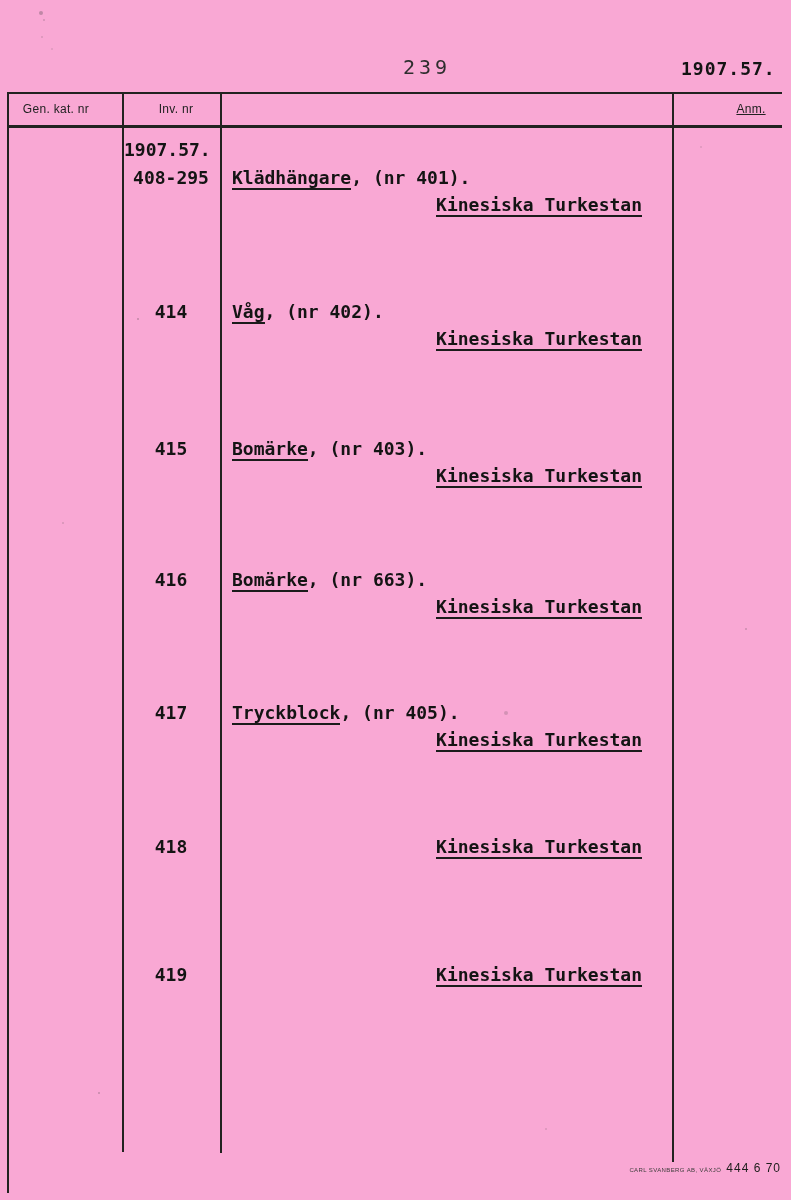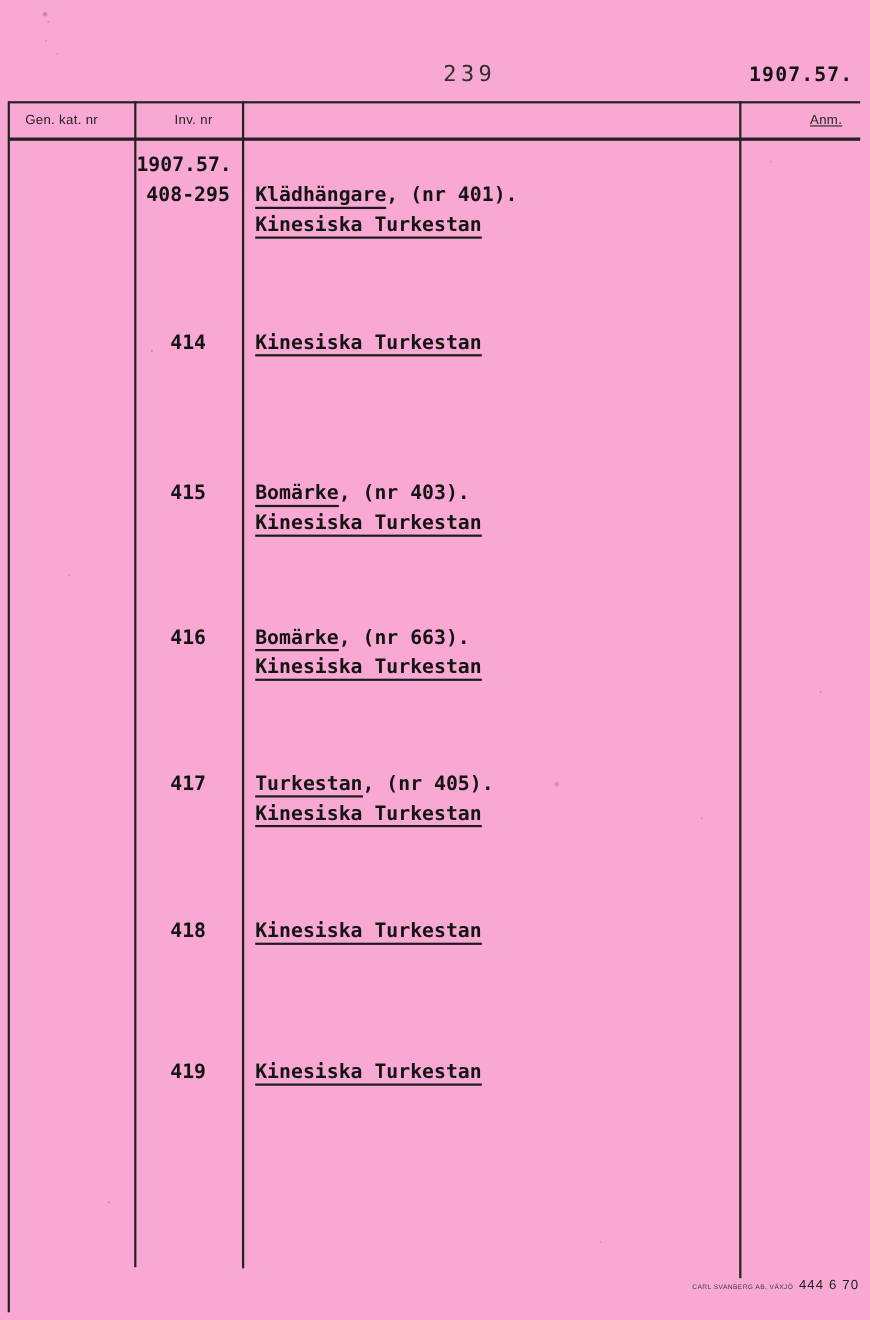--- a/index.html
+++ b/index.html
@@ -80,21 +80,21 @@
     position: absolute;
     left: 122px;
     width: 98px;
     text-align: center;
   }
   .desc {
     position: absolute;
     left: 232px;
     width: 410px;
   }
-  .line2 { text-align: left; }
+  .line2 { text-align: right; }
 
   
   #printer-mark {
     position: absolute;
     right: 10px;
     top: 1161px;
     display: flex;
     align-items: baseline;
     gap: 5px;
     white-space: nowrap;
@@ -157,41 +157,42 @@
       <div class="entry" style="top: 164px;">
       <div class="inv-nr tw">408-295</div>
       <div class="desc">
         <div class="tw"><span class="u">Klädhängare</span><span>, (nr 401).</span></div>
         <div class="tw line2"><span class="u">Kinesiska Turkestan</span></div>
       </div>
     </div>
       <div class="entry" style="top: 298px;">
       <div class="inv-nr tw">414</div>
       <div class="desc">
+        <div class="tw"><span class="u">Våg</span><span>, (nr 402).</span></div>
         <div class="tw line2"><span class="u">Kinesiska Turkestan</span></div>
       </div>
     </div>
       <div class="entry" style="top: 435px;">
       <div class="inv-nr tw">415</div>
       <div class="desc">
         <div class="tw"><span class="u">Bomärke</span><span>, (nr 403).</span></div>
         <div class="tw line2"><span class="u">Kinesiska Turkestan</span></div>
       </div>
     </div>
       <div class="entry" style="top: 566px;">
       <div class="inv-nr tw">416</div>
       <div class="desc">
         <div class="tw"><span class="u">Bomärke</span><span>, (nr 663).</span></div>
         <div class="tw line2"><span class="u">Kinesiska Turkestan</span></div>
       </div>
     </div>
       <div class="entry" style="top: 699px;">
       <div class="inv-nr tw">417</div>
       <div class="desc">
-        <div class="tw"><span class="u">Turkestan</span><span>, (nr 405).</span></div>
+        <div class="tw"><span class="u">Tryckblock</span><span>, (nr 405).</span></div>
         <div class="tw line2"><span class="u">Kinesiska Turkestan</span></div>
       </div>
     </div>
       <div class="entry" style="top: 833px;">
       <div class="inv-nr tw">418</div>
       <div class="desc">
         <div class="tw line2"><span class="u">Kinesiska Turkestan</span></div>
       </div>
     </div>
       <div class="entry" style="top: 961px;">

